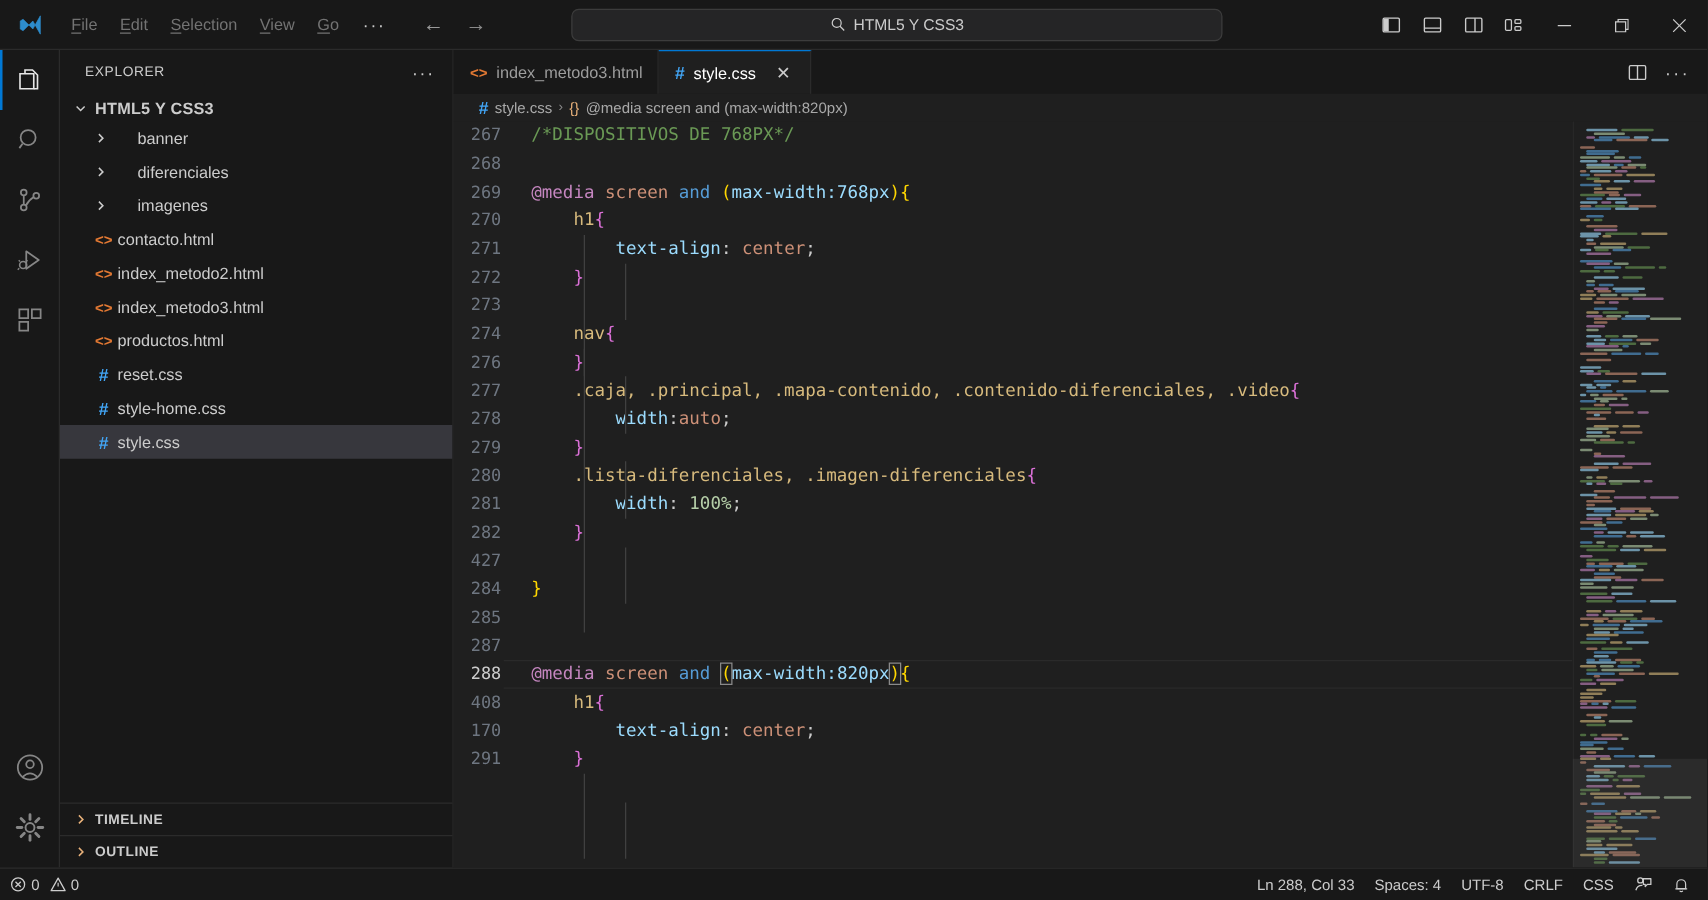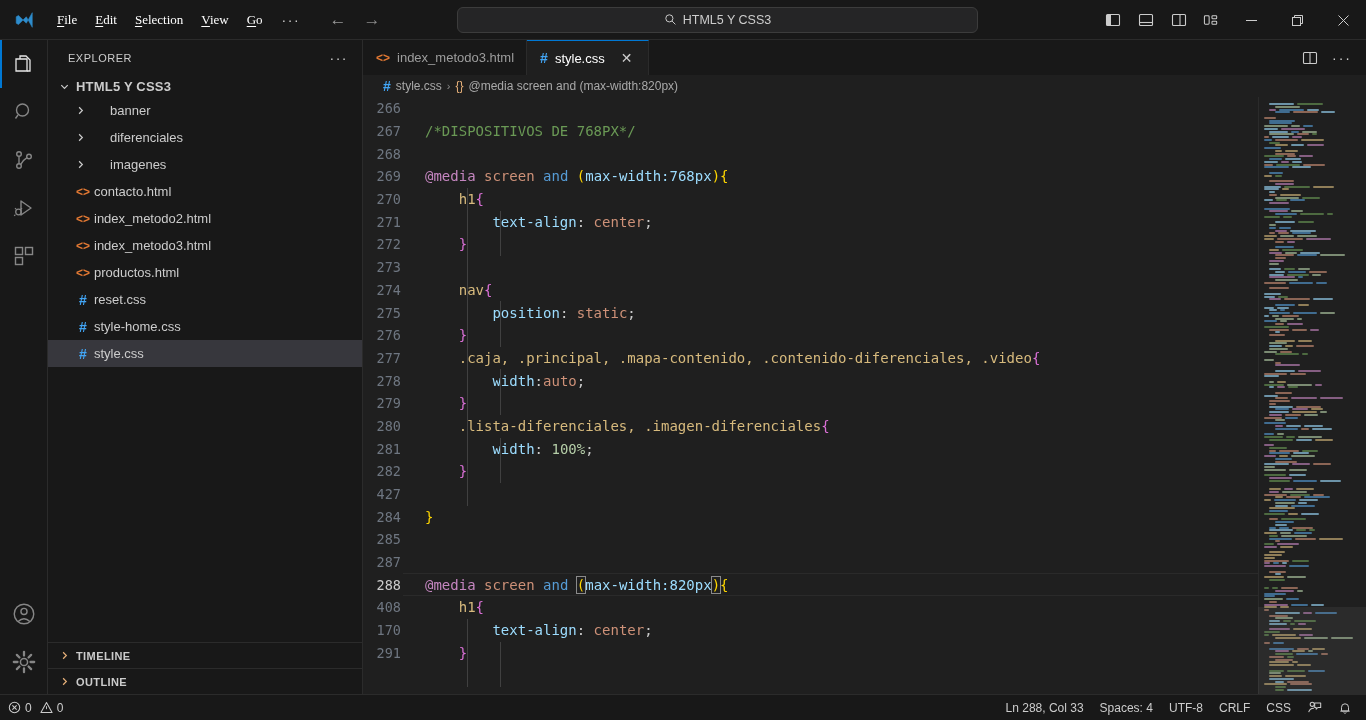--- a/index.html
+++ b/index.html
@@ -14,22 +14,22 @@
   .app { width: 1366px; height: 720px; display: flex; flex-direction: column; }
 
   
   .titlebar {
     height: 40px; background: #181818; display: flex; align-items: center;
     border-bottom: 1px solid #2b2b2b; flex: 0 0 40px; position: relative;
   }
   .vsc-logo { width: 48px; height: 40px; display: flex; align-items: center; justify-content: center; }
   .menu { display: flex; align-items: center; gap: 0px; }
   .menu-item {
-    font-size: 13px; color: #ffffff; padding: 4px 9px; border-radius: 4px;
-    white-space: nowrap; cursor: default; font-family: Liberation Serif, serif;
+    font-size: 13px; color: #737373; padding: 4px 9px; border-radius: 4px;
+    white-space: nowrap; cursor: default;
   }
   .menu-item u { text-decoration: underline; text-underline-offset: 2px; }
   .menu-dots { font-size: 14px; color: #cccccc; padding: 2px 10px; letter-spacing: 1.5px; }
 
   .nav-arrows { display: flex; align-items: center; gap: 14px; margin-left: 18px; }
   .nav-arrow { color: #999; font-size: 17px; width: 20px; text-align: center; }
   .nav-arrow.dim { color: #8a8a8a; }
 
   .cmdcenter {
     position: absolute; left: 457px; width: 521px; height: 26px;
@@ -448,24 +448,20 @@
         <span class="icon-css">#</span>
         <span>style.css</span>
         <span class="bc-sep">›</span>
         <span class="bc-brace">{}</span>
         <span>@media screen and (max-width:820px)</span>
       </div>
 
       <div class="editor-wrap">
         <div class="code-pane" id="code-pane">
             <div class="coderow">
-              <div class="lnum">266</div>
-              <div class="ctext"></div>
-            </div>
-            <div class="coderow">
               <div class="lnum">267</div>
               <div class="ctext"><span class="t-comment">/*DISPOSITIVOS DE 768PX*/</span></div>
             </div>
             <div class="coderow">
               <div class="lnum">268</div>
               <div class="ctext"></div>
             </div>
             <div class="coderow">
               <div class="lnum">269</div>
               <div class="ctext"><span class="t-at">@media</span><span class="t-punc"> </span><span class="t-media">screen</span><span class="t-punc"> </span><span class="t-and">and</span><span class="t-punc"> </span><span class="t-paren">(</span><span class="t-feature">max-width:</span><span class="t-feature">768px</span><span class="t-paren">)</span><span class="t-brace">{</span></div>
@@ -482,24 +478,20 @@
               <div class="lnum">272</div>
               <div class="ctext"><span class="t-punc">    </span><span class="t-brace2">}</span></div>
             </div>
             <div class="coderow">
               <div class="lnum">273</div>
               <div class="ctext"></div>
             </div>
             <div class="coderow">
               <div class="lnum">274</div>
               <div class="ctext"><span class="t-punc">    </span><span class="t-tag">nav</span><span class="t-brace2">{</span></div>
-            </div>
-            <div class="coderow">
-              <div class="lnum">275</div>
-              <div class="ctext"><span class="t-punc">        </span><span class="t-prop">position</span><span class="t-punc">: </span><span class="t-val">static</span><span class="t-punc">;</span></div>
             </div>
             <div class="coderow">
               <div class="lnum">276</div>
               <div class="ctext"><span class="t-punc">    </span><span class="t-brace2">}</span></div>
             </div>
             <div class="coderow">
               <div class="lnum">277</div>
               <div class="ctext"><span class="t-punc">    </span><span class="t-sel">.caja, .principal, .mapa-contenido, .contenido-diferenciales, .video</span><span class="t-brace2">{</span></div>
             </div>
             <div class="coderow">

